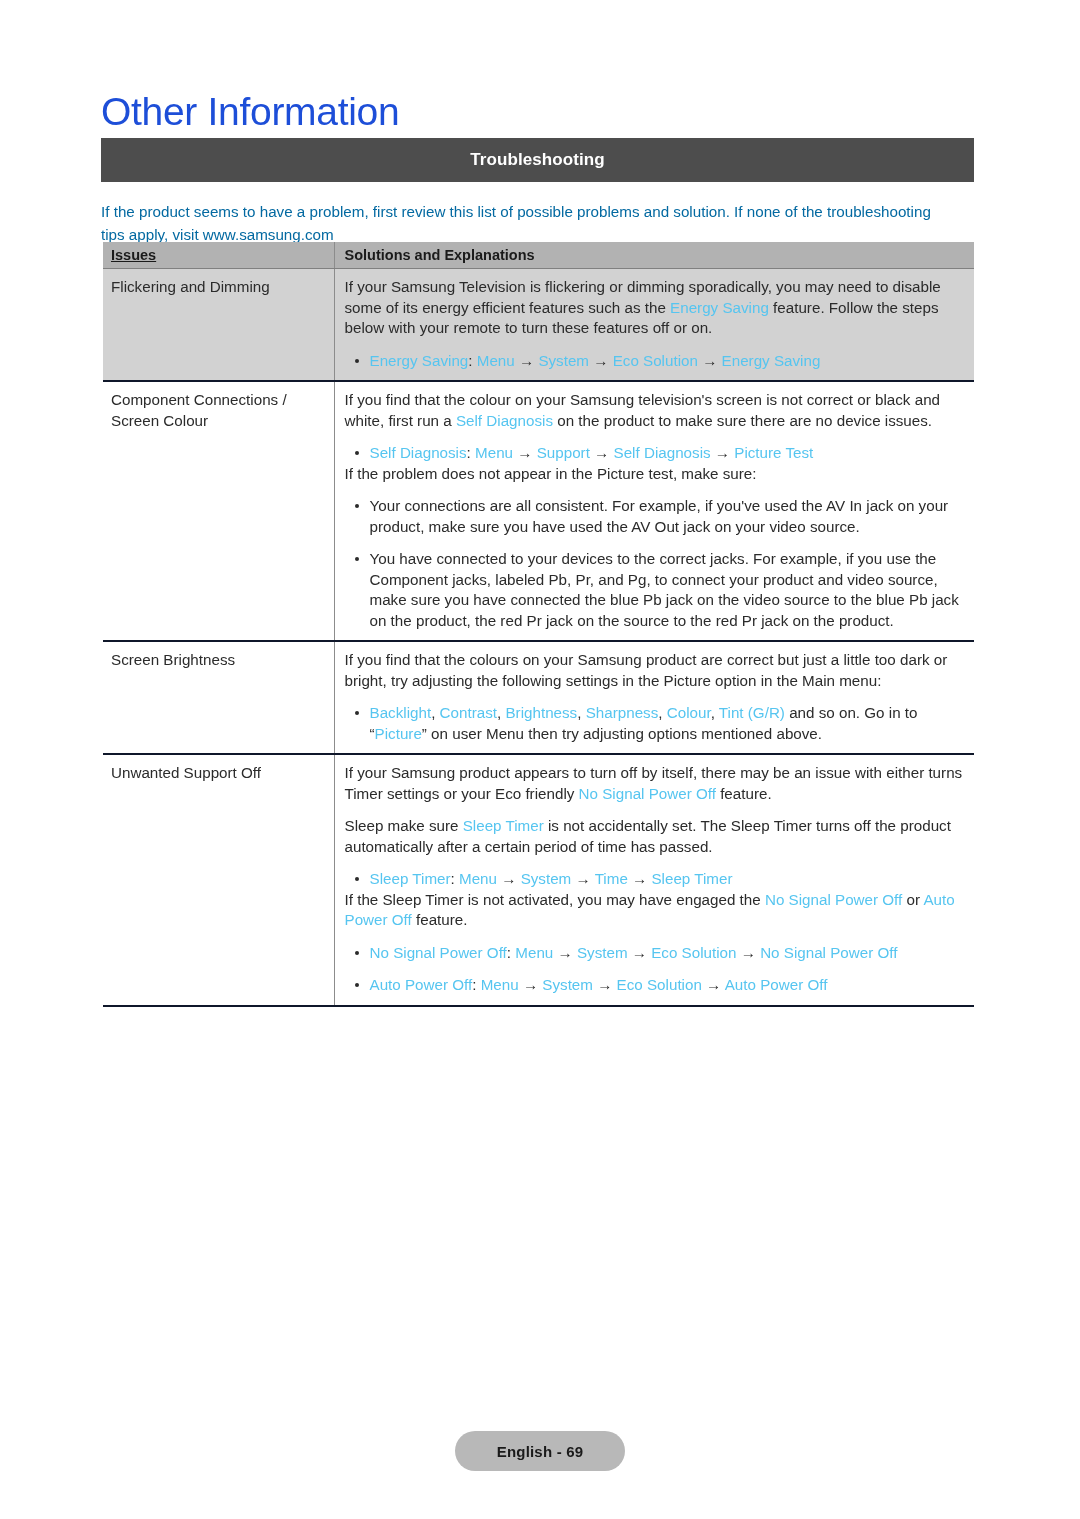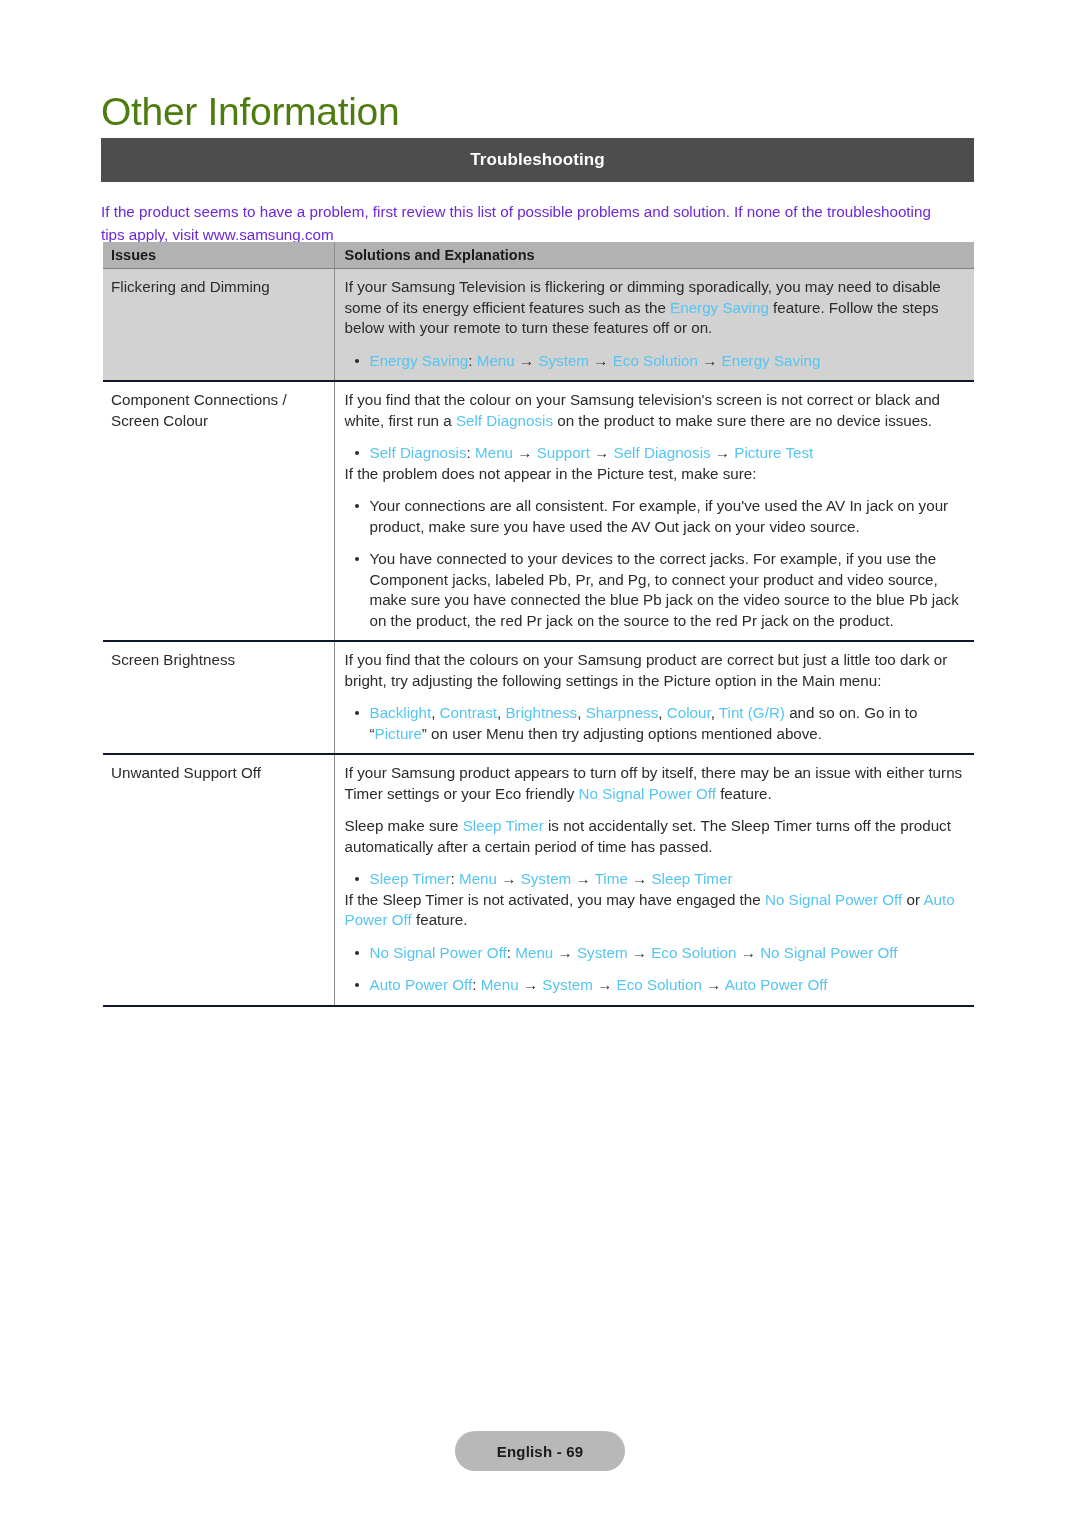--- a/index.html
+++ b/index.html
@@ -23,21 +23,21 @@
     box-sizing: border-box;
   }
   
   .chapter-title {
     position: absolute;
     left: 101px;
     top: 66px;
     font-size: 39px;
     font-weight: 400;
     letter-spacing: -0.3px;
-    color: #4d7c0f;
+    color: #1d4ed8;
     line-height: 1.05;
     white-space: nowrap;
   }
   
   .section-bar {
     position: absolute;
     left: 101px;
     top: 138px;
     width: 873px;
     height: 44px;
@@ -51,21 +51,21 @@
     letter-spacing: 0.1px;
   }
   
   .intro {
     position: absolute;
     left: 101px;
     top: 185px;
     width: 830px;
     font-size: 15.2px;
     line-height: 23px;
-    color: #6d28d9;
+    color: #0369a1;
   }
   
   .tbl {
     position: absolute;
     left: 103px;
     top: 242px;
     width: 871px;
     border-collapse: collapse;
     table-layout: fixed;
   }
@@ -80,21 +80,21 @@
   .hdr-row th {
     background: #b2b2b2;
     font-size: 14.5px;
     font-weight: bold;
     color: #1a1a1a;
     text-align: left;
     height: 26px;
     line-height: 26px;
     border-bottom: 1px solid #808080;
   }
-  .hdr-row th.c1 { padding-left: 8px; border-right: 1px solid #8c8c8c; }
+  .hdr-row th.c1 { padding-left: 8px; border-right: 1px solid #8c8c8c; text-decoration: underline; }
   .hdr-row th.c2 { padding-left: 10px; }
 
   .body-row td {
     font-size: 15.2px;
     line-height: 20.5px;
     color: #2b2b2b;
     border-bottom: 2px solid #0f172a;
     padding-top: 8px;
     padding-bottom: 9px;
   }

